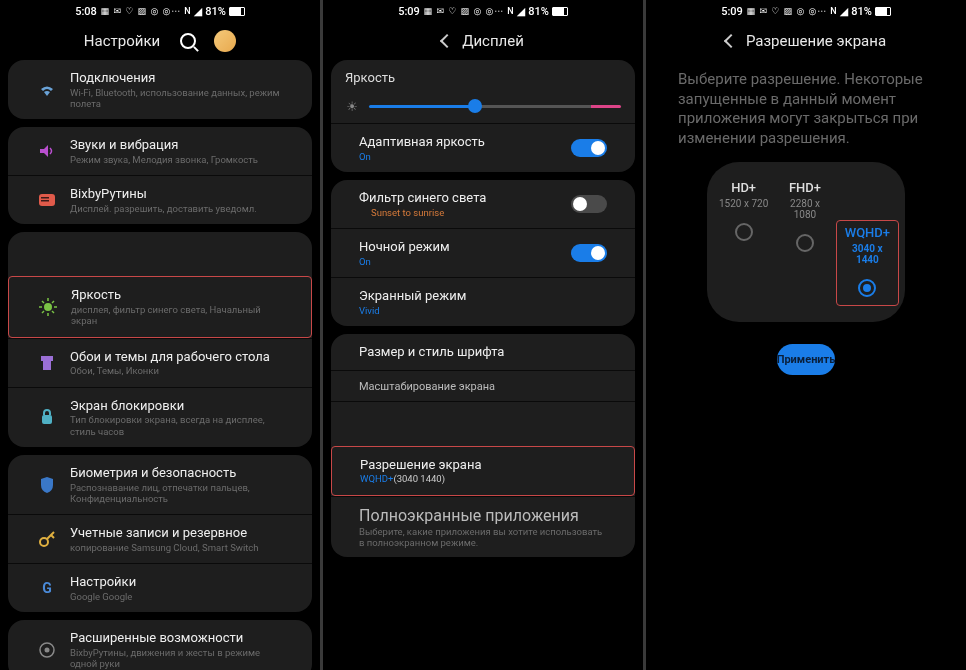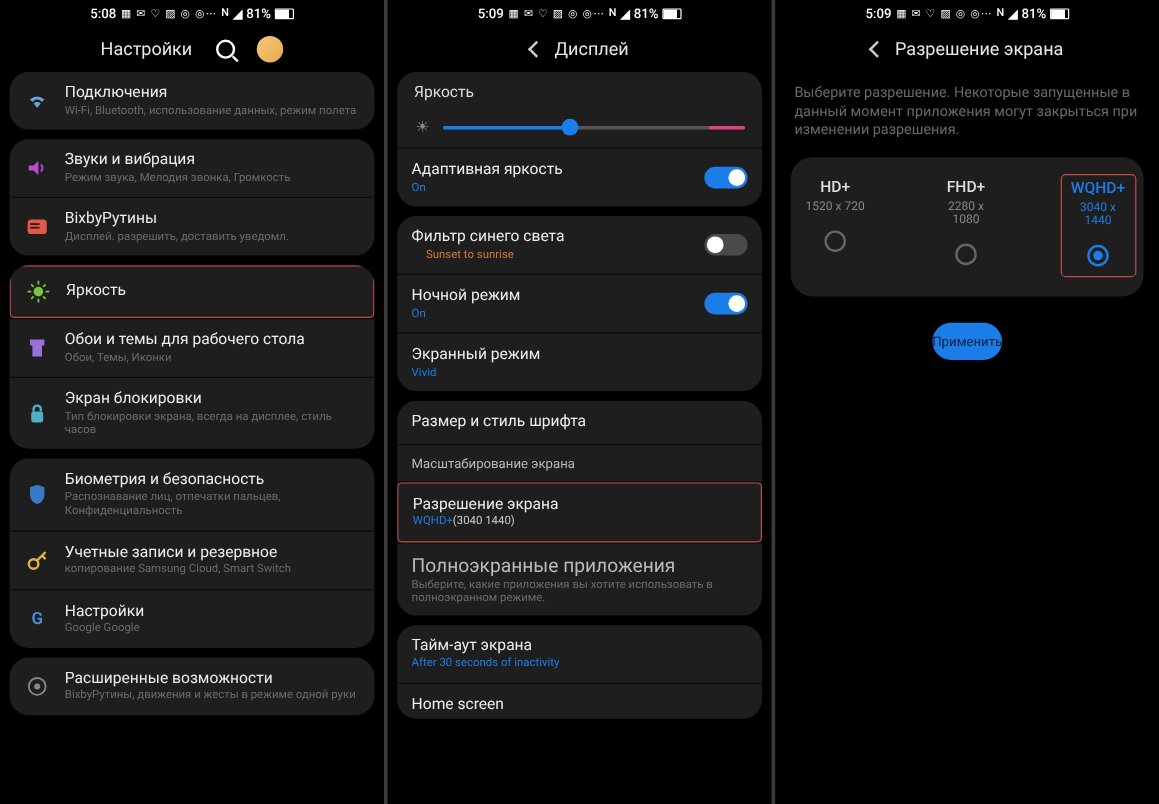--- a/index.html
+++ b/index.html
@@ -81,21 +81,21 @@
   }
   .card {
     background: #1e1e1e;
     border-radius: 16px;
     margin-bottom: 8px;
     overflow: hidden;
   }
   .row {
     display: flex;
     align-items: center;
-    padding: 10px 12px;
+    padding: 10px 28px;
     gap: 12px;
     position: relative;
   }
   .row-icon {
     width: 22px;
     height: 22px;
     display: flex;
     align-items: center;
     justify-content: center;
     flex-shrink: 0;
@@ -110,20 +110,21 @@
     color: #6b6b6b;
     font-size: 9.5px;
     line-height: 1.2;
     margin-top: 1px;
   }
   .row-sub.blue { color: #1a7de8; }
   .row-sub.orange { color: #d67a3a; margin-left: 12px; }
   .red-box {
     border: 1.5px solid #c84848;
     border-radius: 4px;
+    margin-top: 44px;
   }
   .divider {
     height: 1px;
     background: #0a0a0a;
     margin: 0;
   }
   
   .toggle {
     width: 36px;
     height: 18px;
@@ -178,39 +179,38 @@
     transform: translateX(-50%);
   }
   .section-title {
     color: #ddd;
     font-size: 13px;
     padding: 10px 14px 4px;
   }
   
   .help-text {
     color: #6a6a6a;
-    font-size: 12px;
-    padding: 10px 16px 14px;
+    font-size: 15px;
+    padding: 10px 32px 14px;
     line-height: 1.3;
   }
   .res-card {
     background: #1e1e1e;
-    border-radius: 18px;
+    border-radius: 32px;
     margin: 0 10px;
     padding: 14px 6px 16px;
     display: flex;
-    gap: 48px;
   }
   .res-opt {
     flex: 1;
     text-align: center;
     padding: 4px 4px 8px;
   }
   .res-opt.selected .res-name { color: #1a7de8; }
-  .res-opt.selected .res-dim { color: #1a7de8; }
+  .res-opt.selected .res-dim { color: #1a7de8; font-weight: bold; }
   .res-name { color: #ddd; font-size: 13px; font-weight: 500; }
   .res-dim { color: #888; font-size: 10px; margin-top: 3px; }
   .res-radio {
     width: 18px;
     height: 18px;
     border: 2px solid #666;
     border-radius: 50%;
     margin: 14px auto 0;
     position: relative;
   }
@@ -226,20 +226,21 @@
     left: 3px;
   }
   .apply-btn {
     background: #1a7de8;
     color: #0a1e38;
     font-size: 11px;
     text-align: center;
     border-radius: 18px;
     padding: 9px 0;
     margin: 22px 60px 0;
+    font-weight: bold;
   }
   
   svg { display: block; }
 </style>
 </head>
 <body>
 
 <div class="phone">
   <div class="status-bar">
     <div class="status-left">
@@ -319,20 +320,21 @@
                 <line x1="16" y1="10" x2="19" y2="10"></line>
                 <line x1="4" y1="4" x2="6" y2="6"></line>
                 <line x1="14" y1="14" x2="16" y2="16"></line>
                 <line x1="4" y1="16" x2="6" y2="14"></line>
                 <line x1="14" y1="6" x2="16" y2="4"></line>
               </g>
             </svg>
         </div>
         <div class="row-body">
           <div class="row-title">Яркость</div>
+          <div class="row-sub">дисплея, фильтр синего света, Начальный экран</div>
         </div>
       </div>
       <div class="divider"></div>
       <div class="row">
         <div class="row-icon">
           <svg width="18" height="18" viewBox="0 0 18 18">
               <path d="M3 2 L15 2 L15 7 L13 7 L13 16 L5 16 L5 7 L3 7 Z" fill="#9b6fd6"></path>
             </svg>
         </div>
         <div class="row-body">
@@ -495,34 +497,20 @@
       </div>
       <div class="divider"></div>
       <div class="row" style="padding-top:8px;padding-bottom:8px">
         <div class="row-body">
           <div class="row-sub" style="font-size:16px;color:#bbb">Полноэкранные приложения</div>
           <div class="row-sub">Выберите, какие приложения вы хотите использовать в полноэкранном режиме.</div>
         </div>
       </div>
     </div>
 
-    <div class="card">
-      <div class="row">
-        <div class="row-body">
-          <div class="row-title">Тайм-аут экрана</div>
-          <div class="row-sub blue">After 30 seconds of inactivity</div>
-        </div>
-      </div>
-      <div class="divider"></div>
-      <div class="row" style="padding-bottom:4px">
-        <div class="row-body">
-          <div class="row-title">Home screen</div>
-        </div>
-      </div>
-    </div>
   </div>
 </div>
 
 <div class="phone">
   <div class="status-bar">
     <div class="status-left">
       <span>5:09</span>
       <span class="status-icons">▦ ✉ ♡ ▨ ◎ ◎</span>
     </div>
     <div class="status-right">

